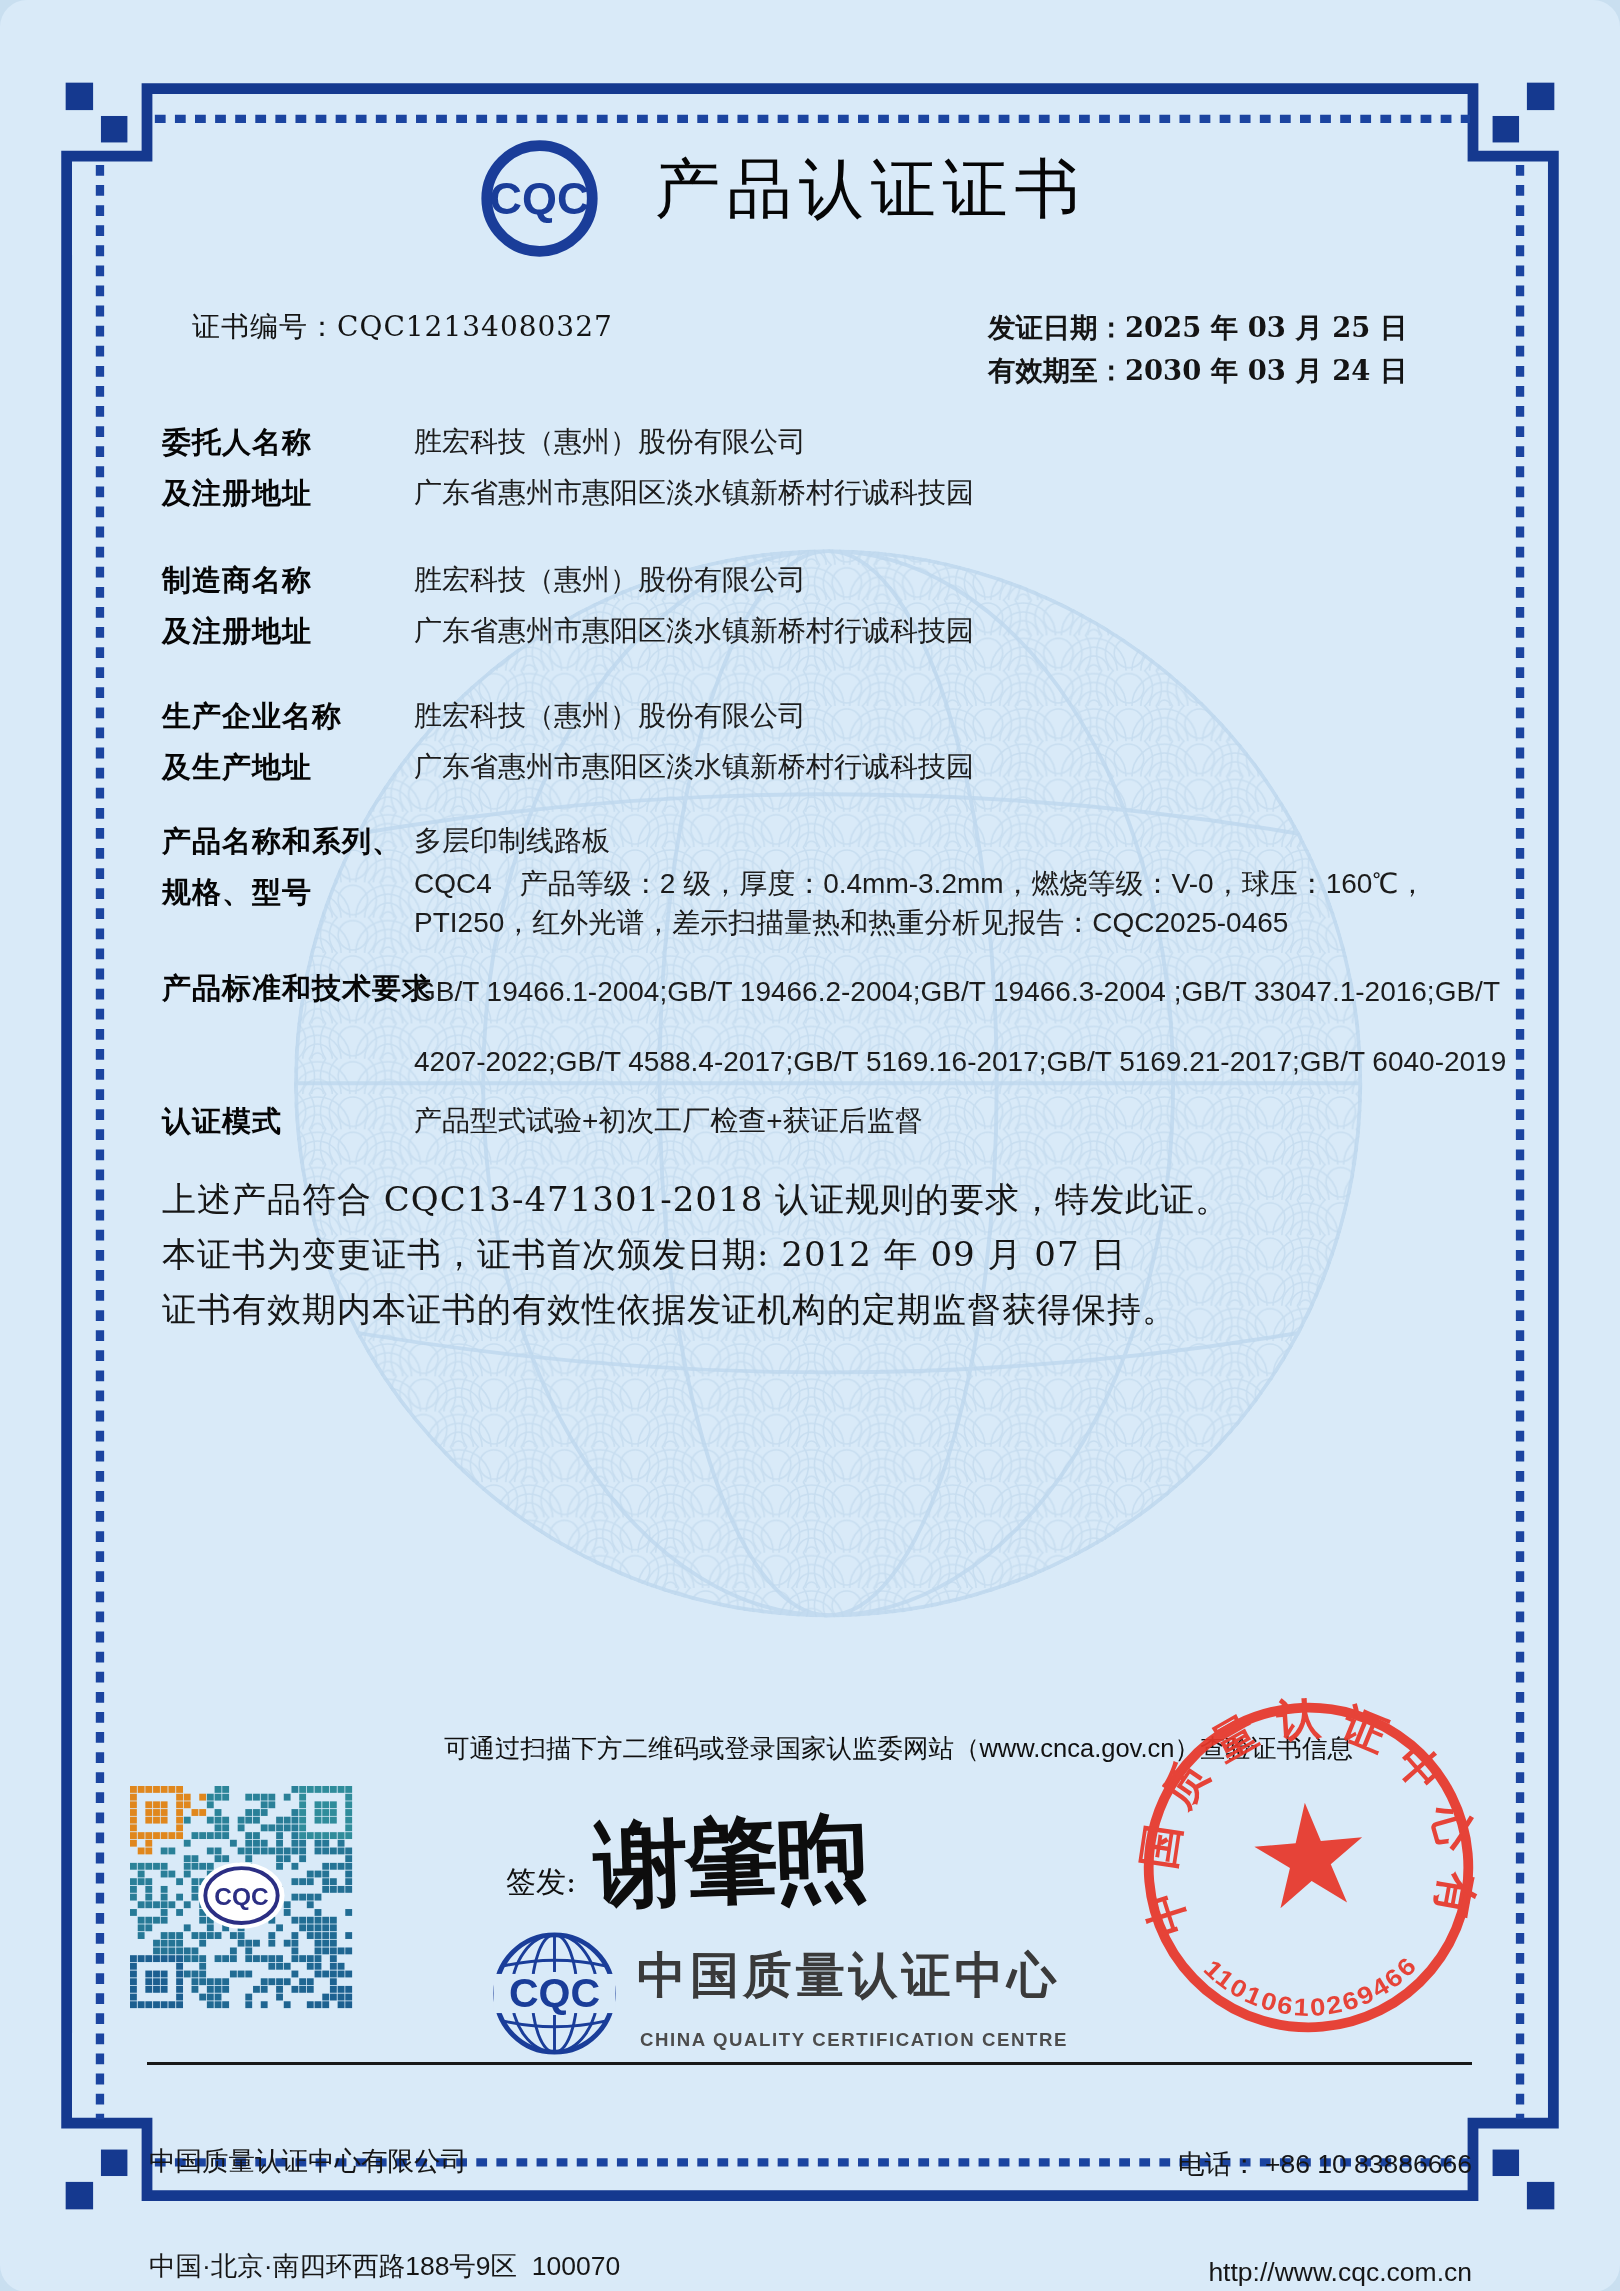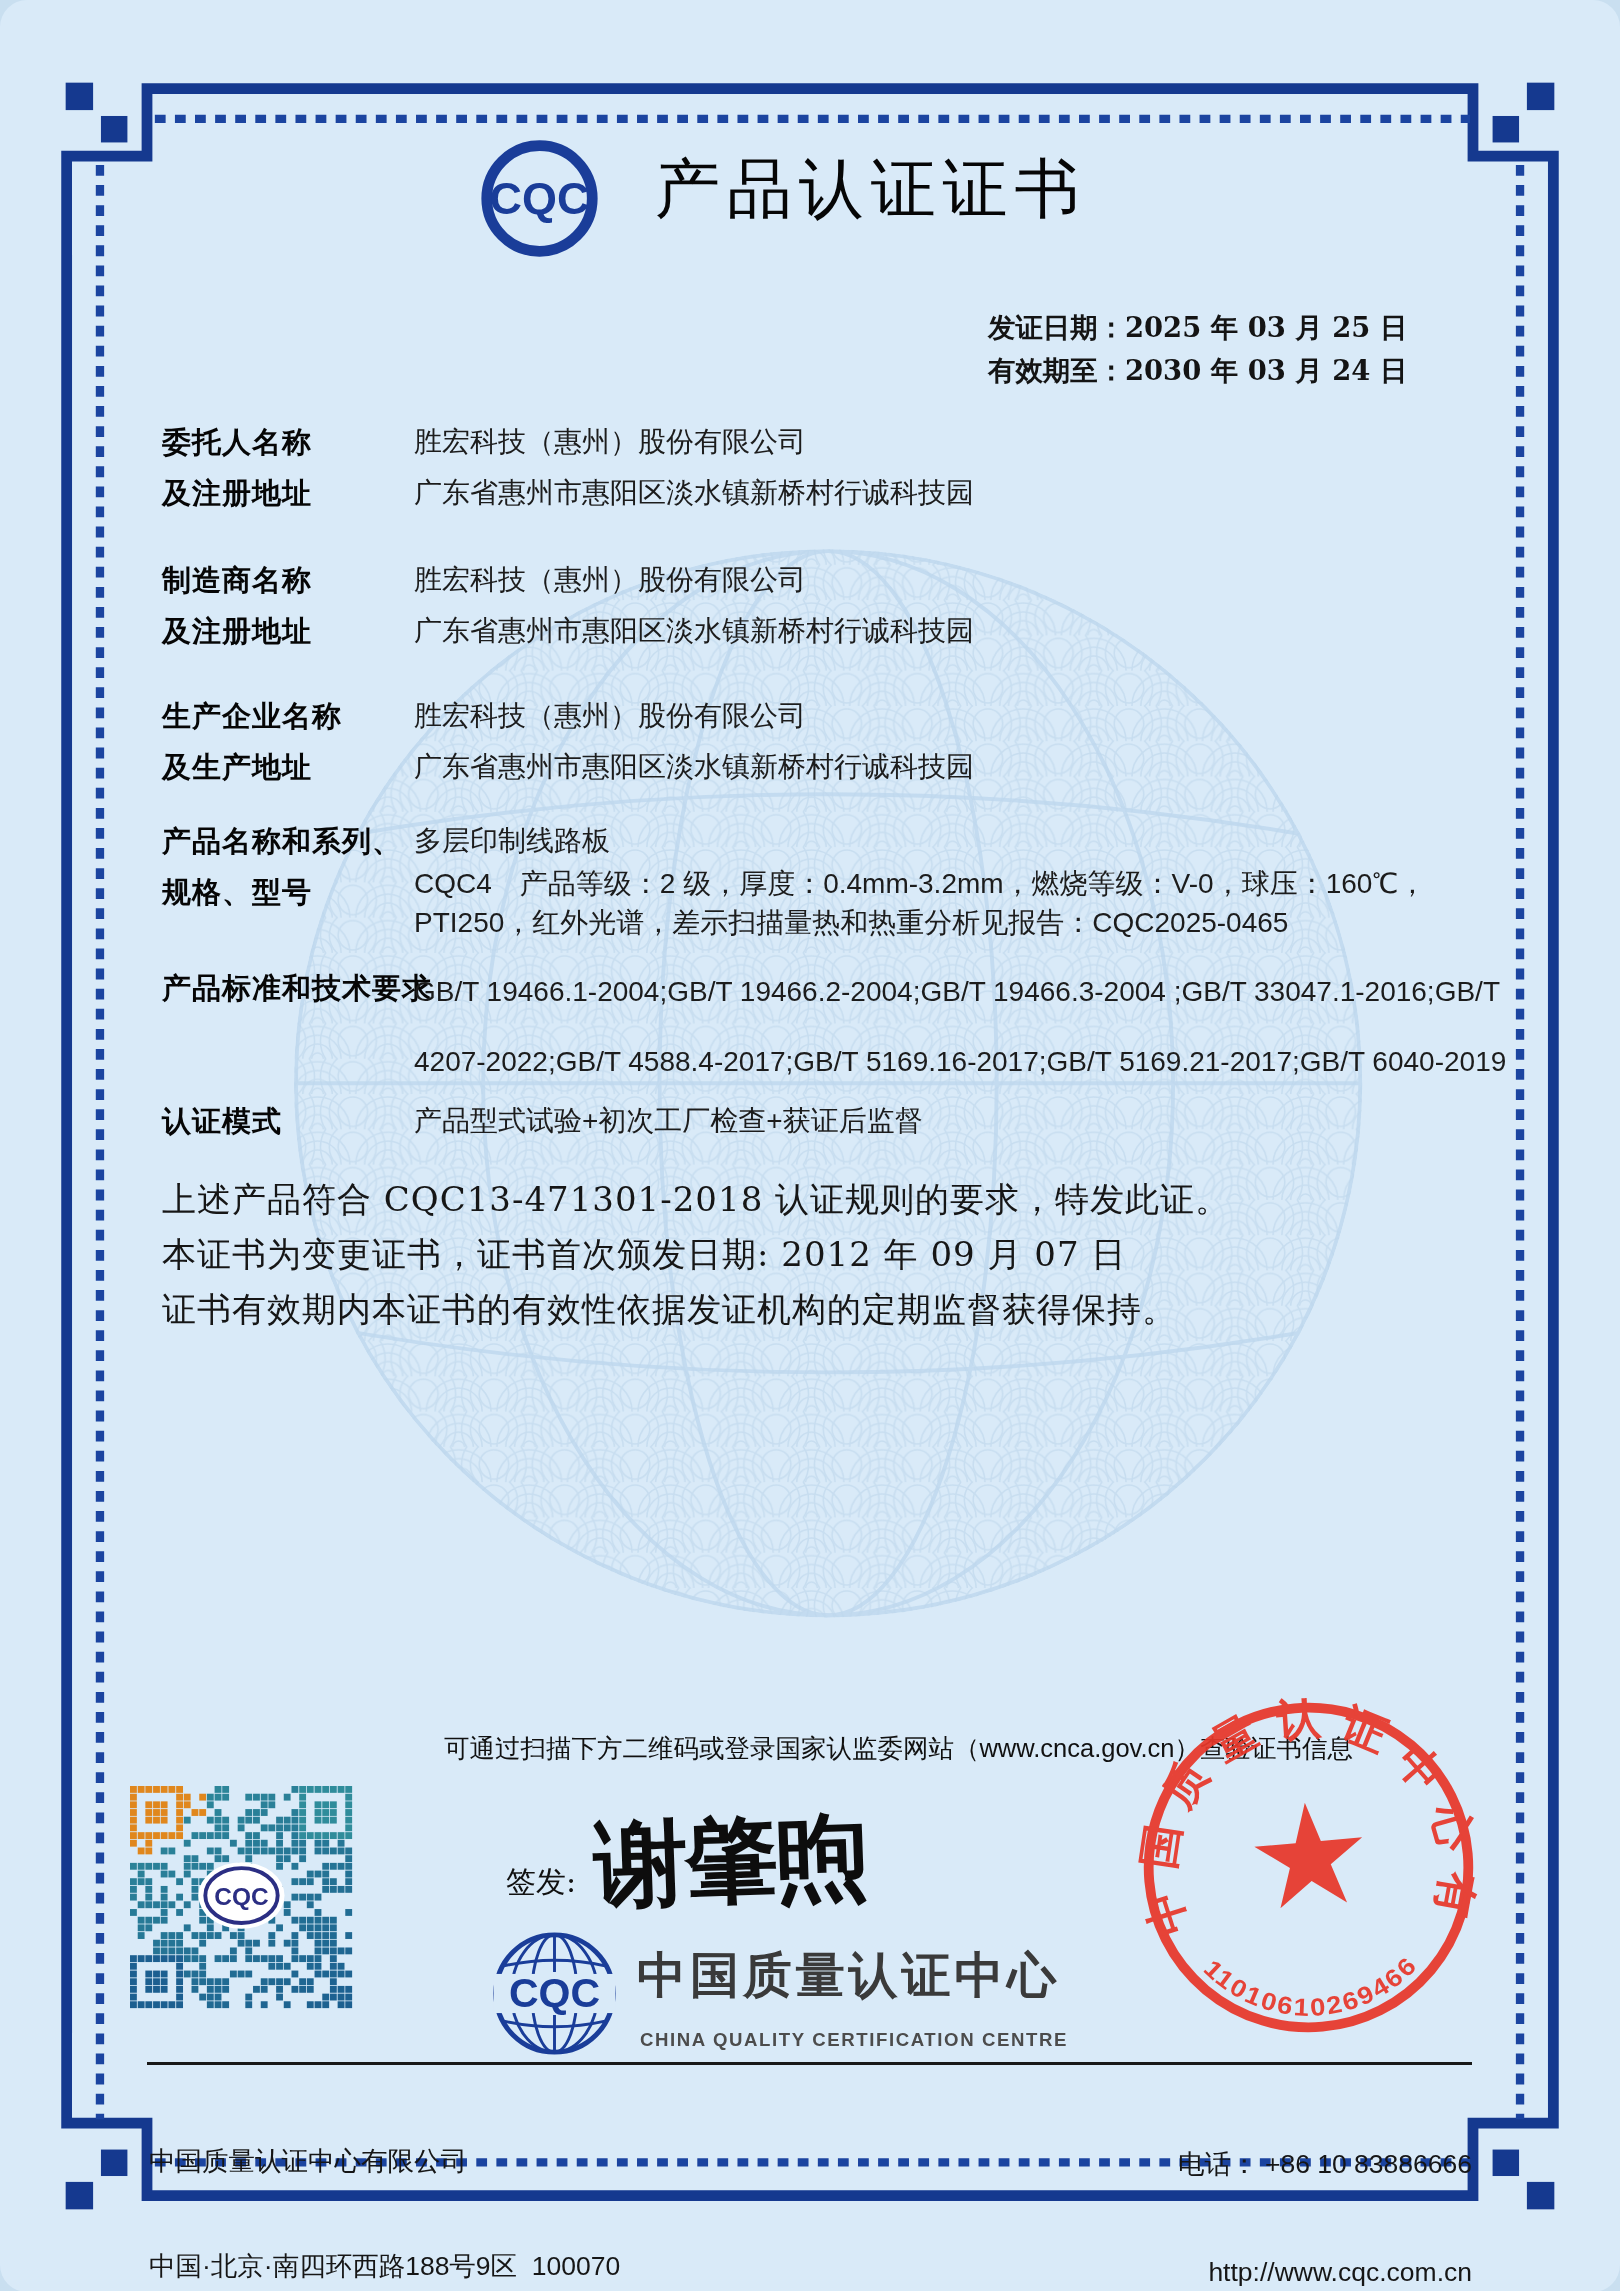--- a/index.html
+++ b/index.html
@@ -84,20 +84,21 @@
         <rect x="1523" y="2193" width="27" height="27"></rect>
     </g>
   </svg>
 
   <svg class="abs" style="left:476px;top:135px" width="127" height="127" viewBox="0 0 130 130">
     <circle cx="65" cy="65" r="54" fill="none" stroke="#1a3d99" stroke-width="11"></circle>
     <text x="65" y="81" text-anchor="middle" font-size="46" font-weight="900" fill="#1a3d99" font-family="Liberation Sans, sans-serif" letter-spacing="0">CQC</text>
   </svg>
   <div class="title">产品认证证书</div>
 
+  <div class="cert-no kai"><span>证书编号：</span><span>CQC12134080327</span></div>
 
   <div class="dates kai">
     <div><span>发证日期：</span><span>2025 年 03 月 25 日</span></div>
     <div><span>有效期至：</span><span>2030 年 03 月 24 日</span></div>
   </div>
 
   <div class="flabel" style="top:423px">委托人名称</div>
   <div class="fvalue" style="top:423px">胜宏科技（惠州）股份有限公司</div>
   <div class="flabel" style="top:474px">及注册地址</div>
   <div class="fvalue" style="top:474px">广东省惠州市惠阳区淡水镇新桥村行诚科技园</div>

